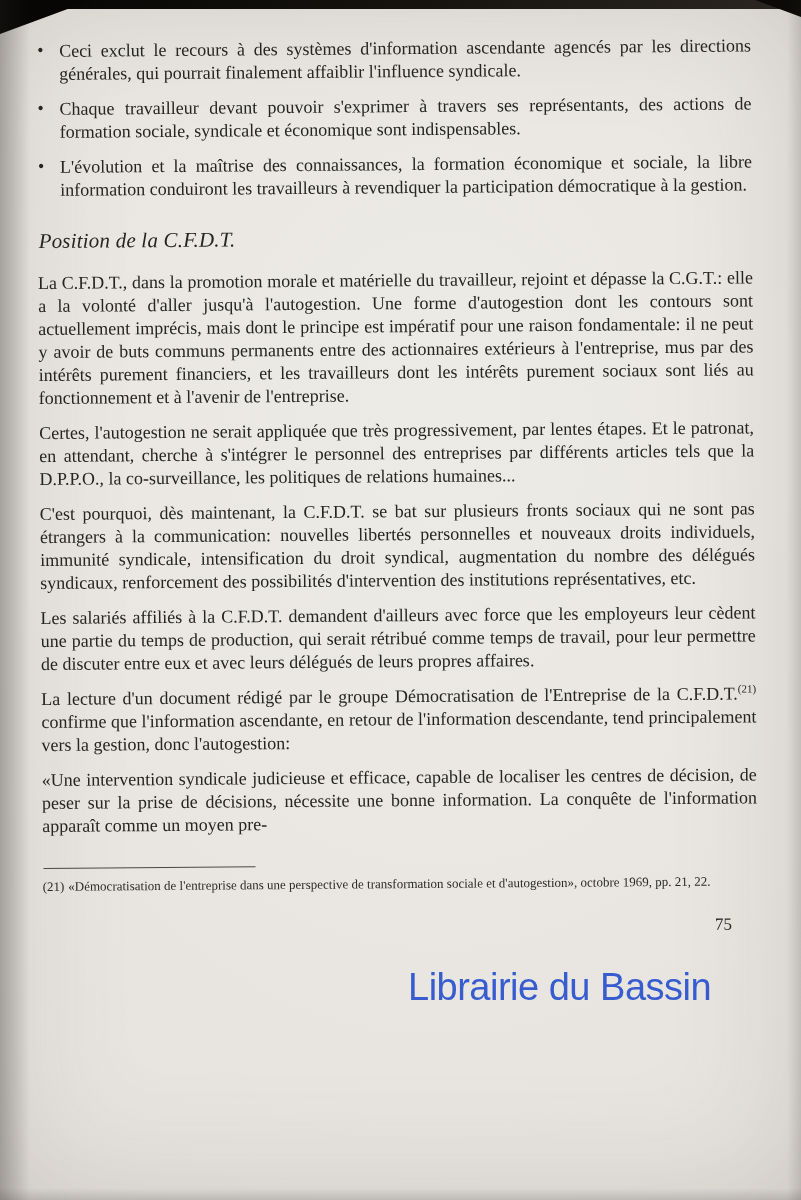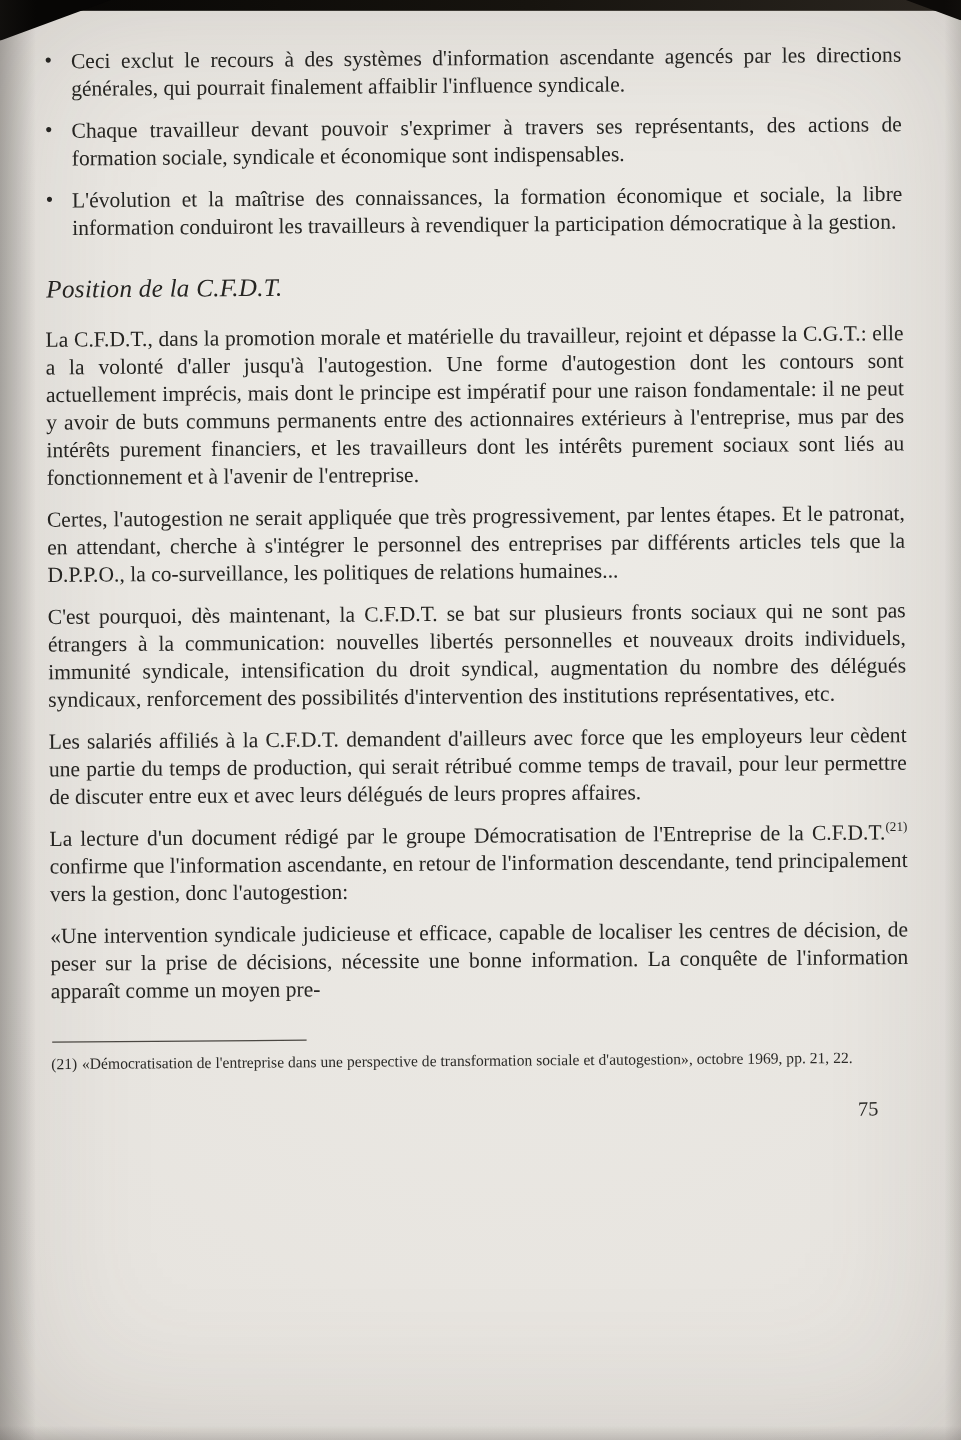--- a/index.html
+++ b/index.html
@@ -89,20 +89,21 @@
     <p class="para quote">«Une intervention syndicale judicieuse et efficace, capable de localiser les centres de décision, de peser sur la prise de décisions, nécessite une bonne information. La conquête de l'information apparaît comme un moyen pre-</p>
 
     <div class="footnote-block">
       <div class="footnote-rule"></div>
       <p class="footnote"><span class="fn-marker">(21)</span><span>«Démocratisation de l'entreprise dans une perspective de transformation sociale et d'autogestion», octobre 1969, pp. 21, 22.</span></p>
     </div>
 
     <div class="page-number">75</div>
   </div>
 
+  <div class="watermark" style="color: rgb(46, 85, 208);">Librairie du Bassin</div>
 
   <div class="edge-top"></div>
   <div class="edge-corner"></div>
   <div class="edge-corner-right"></div>
   <div class="edge-left"></div>
   <div class="edge-right"></div>
   <div class="edge-bottom"></div>
 </div>
 
 </body></html>

